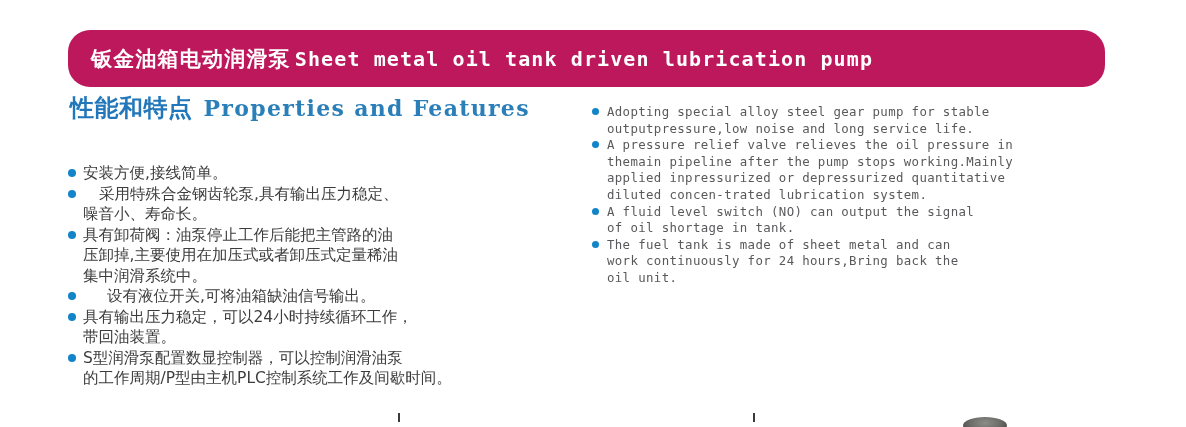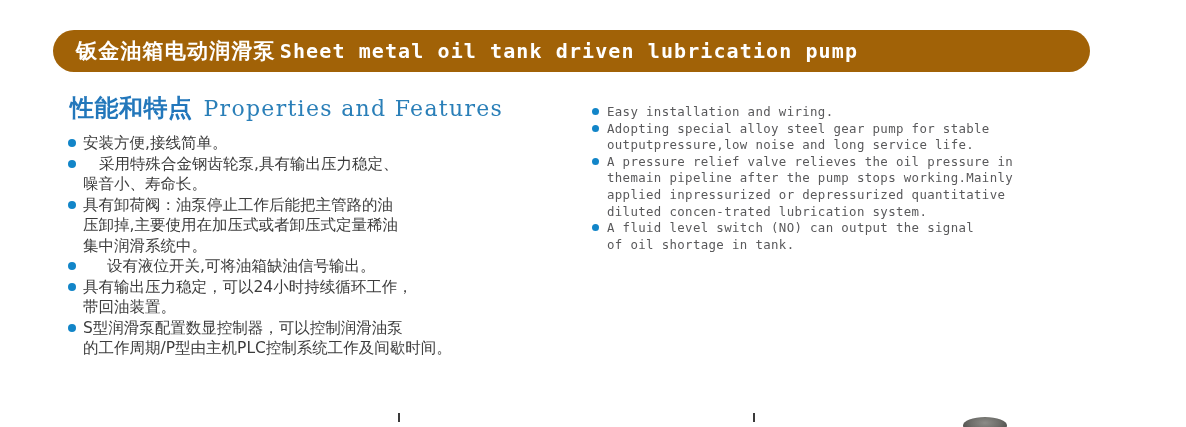--- a/index.html
+++ b/index.html
@@ -12,25 +12,25 @@
     height: 427px;
     position: relative;
     overflow: hidden;
     font-family: "Liberation Sans", sans-serif;
     -webkit-font-smoothing: antialiased;
   }
 
   
   #title-bar {
     position: absolute;
-    left: 53px;
+    left: 68px;
     top: 30px;
     width: 1037px;
-    height: 42px;
-    background: #a16207;
+    height: 57px;
+    background: #be185d;
     border-radius: 22px;
     display: flex;
     align-items: center;
     box-sizing: border-box;
     padding-left: 23px;
   }
   #title-cn {
     color: #ffffff;
     font-family: "DejaVu Sans", sans-serif;
     font-weight: bold;
@@ -61,21 +61,21 @@
   #heading-cn {
     color: #2277bb;
     font-family: "DejaVu Sans", sans-serif;
     font-weight: bold;
     font-size: 24px;
     letter-spacing: 0.5px;
   }
   #heading-en {
     color: #2a7fb8;
     font-family: "DejaVu Serif", serif;
-    font-weight: normal;
+    font-weight: bold;
     font-size: 22px;
     letter-spacing: 1.3px;
     margin-left: 11px;
   }
 
   
   .bullet-list {
     position: absolute;
     margin: 0;
     padding: 0;
@@ -91,21 +91,21 @@
     left: 0;
     width: 8px;
     height: 8px;
     border-radius: 50%;
     background: #1285c8;
   }
 
   
   #list-cn {
     left: 68px;
-    top: 133px;
+    top: 163px;
     width: 500px;
   }
   #list-cn .bullet-item {
     font-family: "DejaVu Sans", sans-serif;
     font-size: 15.5px;
     line-height: 20.5px;
     color: #3c3c3c;
     margin-bottom: 0px;
     letter-spacing: 0px;
   }
@@ -164,28 +164,30 @@
 压卸掉,主要使用在加压式或者卸压式定量稀油
 集中润滑系统中。</span></li>
     <li class="bullet-item"><span class="bullet-dot" style="background: rgb(18, 133, 200);"></span><span style="white-space: pre-line; margin-left: 24px;">设有液位开关,可将油箱缺油信号输出。</span></li>
     <li class="bullet-item"><span class="bullet-dot" style="background: rgb(18, 133, 200);"></span><span style="white-space: pre-line;">具有输出压力稳定，可以24小时持续循环工作，
 带回油装置。</span></li>
     <li class="bullet-item"><span class="bullet-dot" style="background: rgb(18, 133, 200);"></span><span style="white-space: pre-line;">S型润滑泵配置数显控制器，可以控制润滑油泵
 的工作周期/P型由主机PLC控制系统工作及间歇时间。</span></li>
   </ul>
 
 <ul id="list-en" class="bullet-list">
-    <li class="bullet-item"><span class="bullet-dot" style="background: rgb(18, 133, 200);"></span><span style="white-space: pre-line;">Easy installation and wiring.</span></li>
     <li class="bullet-item"><span class="bullet-dot" style="background: rgb(18, 133, 200);"></span><span style="white-space: pre-line;">Adopting special alloy steel gear pump for stable
 outputpressure,low noise and long service life.</span></li>
     <li class="bullet-item"><span class="bullet-dot" style="background: rgb(18, 133, 200);"></span><span style="white-space: pre-line;">A pressure relief valve relieves the oil pressure in
 themain pipeline after the pump stops working.Mainly
 applied inpressurized or depressurized quantitative
 diluted concen-trated lubrication system.</span></li>
     <li class="bullet-item"><span class="bullet-dot" style="background: rgb(18, 133, 200);"></span><span style="white-space: pre-line;">A fluid level switch (NO) can output the signal
 of oil shortage in tank.</span></li>
+    <li class="bullet-item"><span class="bullet-dot" style="background: rgb(18, 133, 200);"></span><span style="white-space: pre-line;">The fuel tank is made of sheet metal and can
+work continuously for 24 hours,Bring back the
+oil unit.</span></li>
   </ul>
 
 <div id="bottom-artifacts">
   <div id="photo-ellipse"></div>
 <div class="tick-mark" style="left: 398px; top: 413px; height: 9px;"></div>
     <div class="tick-mark" style="left: 753px; top: 413px; height: 9px;"></div>
   </div>
 
 </body></html>

